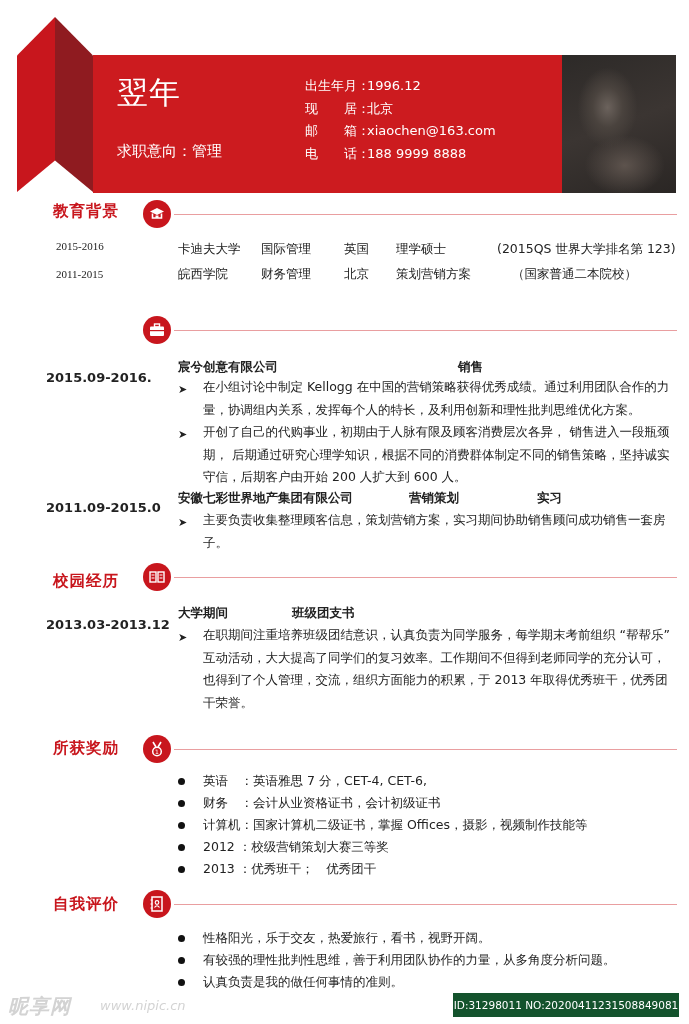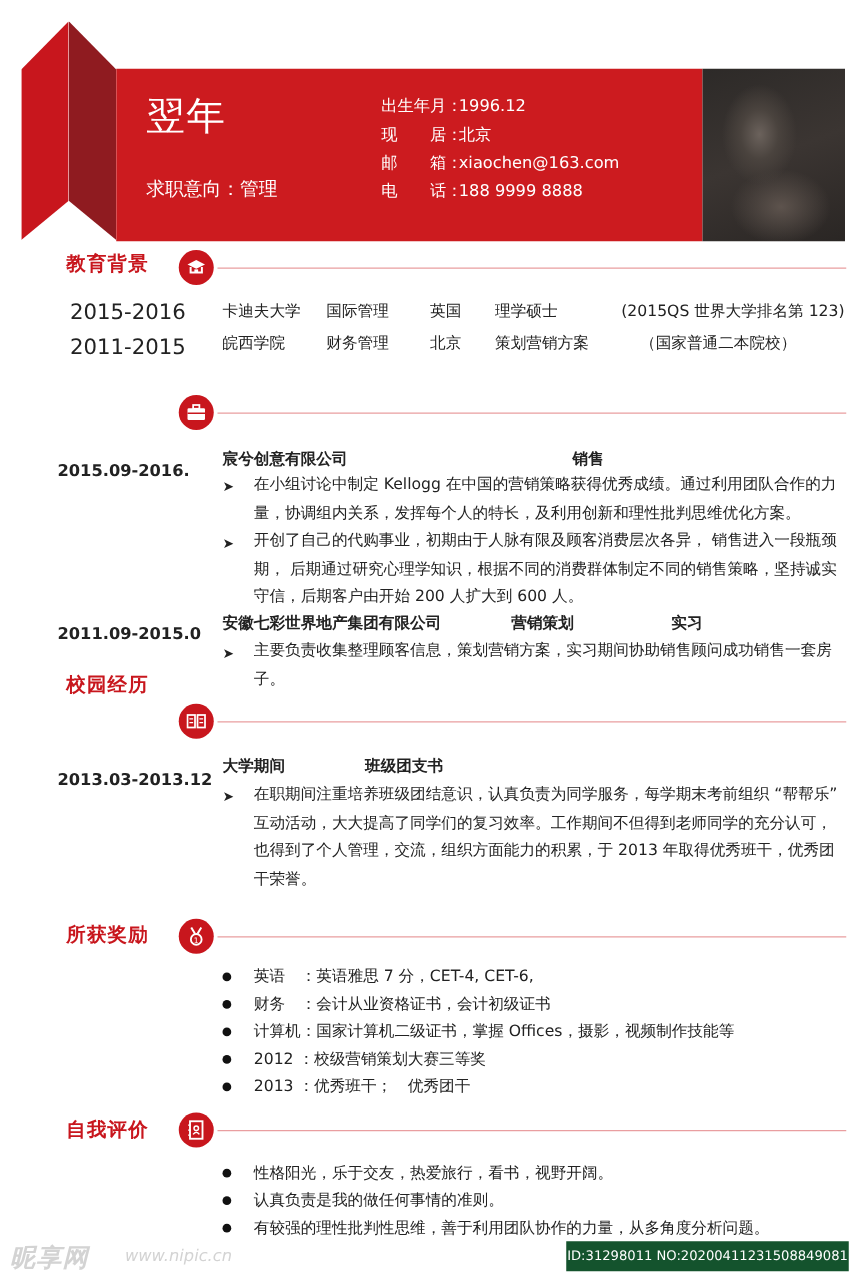--- a/index.html
+++ b/index.html
@@ -22,21 +22,21 @@
                 radial-gradient(ellipse 40px 30px at 55% 80%, #5d534d 0%, transparent 100%),
                 linear-gradient(160deg, #2d2a28 0%, #3b3532 50%, #2a2624 100%); }
 
   
   .sec-title { position:absolute; left:53px; color:#c8161d; font-size:15.5px; font-weight:bold; letter-spacing:1px; }
   .sec-icon { position:absolute; left:143px; width:28px; height:28px; border-radius:50%; background:#c8161d;
     display:flex; align-items:center; justify-content:center; }
   .sec-line { position:absolute; left:174px; right:12px; height:1px; background:#e99ea0; }
 
   .txt { position:absolute; font-size:12.5px; color:#222; white-space:nowrap; }
-  .date { position:absolute; font-size:17px; color:#222; white-space:nowrap; }
+  .date { position:absolute; font-size:11px; color:#222; white-space:nowrap;font-family:Liberation Serif, serif; }
   .date-b { position:absolute; font-size:13px; font-weight:bold; color:#222; white-space:nowrap; }
   .bold { font-weight:bold;text-align:right; }
 
   .para { position:absolute; font-size:12.5px; line-height:22.5px; color:#222; }
   .bul { position:absolute; font-size:11px; color:#222; }
 
   .list { position:absolute; left:178px; font-size:12.5px; line-height:22px; color:#222; }
   .list .li { display:flex; align-items:center; white-space:nowrap; }
   .list .dot { width:7px; height:7px; border-radius:50%; background:#111; margin-right:18px; }
 
@@ -114,21 +114,21 @@
 <div class="bul" style="left:178px; top:428px;">➤</div>
 <div class="para" style="left:203px; top:421px; width:474px;">开创了自己的代购事业，初期由于人脉有限及顾客消费层次各异，  销售进入一段瓶颈期，  后期通过研究心理学知识，根据不同的消费群体制定不同的销售策略，坚持诚实守信，后期客户由开始 200 人扩大到 600 人。</div>
 
 <div class="date-b" style="left:46px; top:500px;">2011.09-2015.0</div>
 <div class="txt bold" style="left:178px; top:490px;">安徽七彩世界地产集团有限公司</div>
 <div class="txt bold" style="left:409px; top:490px;">营销策划</div>
 <div class="txt bold" style="left:537px; top:490px;">实习</div>
 <div class="bul" style="left:178px; top:516px;">➤</div>
 <div class="para" style="left:203px; top:509px; width:474px;">主要负责收集整理顾客信息，策划营销方案，实习期间协助销售顾问成功销售一套房子。</div>
 
-<div class="sec-title" style="top:538px;">校园经历</div>
+<div class="sec-title" style="top:571px;">校园经历</div>
 <div class="sec-icon" style="top:563px;">
   <svg width="16" height="14" viewBox="0 0 16 14">
       <rect x="1" y="2" width="6" height="10" fill="none" stroke="#fff" stroke-width="1.4"></rect>
       <rect x="9" y="2" width="6" height="10" fill="none" stroke="#fff" stroke-width="1.4"></rect>
       <line x1="2.5" y1="5" x2="5.5" y2="5" stroke="#fff"></line>
       <line x1="10.5" y1="5" x2="13.5" y2="5" stroke="#fff"></line>
       <line x1="2.5" y1="8" x2="5.5" y2="8" stroke="#fff"></line>
       <line x1="10.5" y1="8" x2="13.5" y2="8" stroke="#fff"></line>
     </svg>
 </div>
@@ -186,23 +186,23 @@
 </div>
 <div class="sec-line" style="top:904px;"></div>
 
 <div class="list" style="top:927px;">
   <div class="li">
       <span class="dot"></span>
       <span>性格阳光，乐于交友，热爱旅行，看书，视野开阔。</span>
     </div>
   <div class="li">
       <span class="dot"></span>
+      <span>有较强的理性批判性思维，善于利用团队协作的力量，从多角度分析问题。</span>
+    </div>
+  <div class="li">
+      <span class="dot"></span>
       <span>认真负责是我的做任何事情的准则。</span>
-    </div>
-  <div class="li">
-      <span class="dot"></span>
-      <span>有较强的理性批判性思维，善于利用团队协作的力量，从多角度分析问题。</span>
     </div>
 </div>
 
 <div class="watermark-logo">昵享网</div>
 <div class="watermark-url">www.nipic.cn</div>
 <div class="watermark-id">ID:31298011 NO:20200411231508849081</div>
 
 </body></html>

